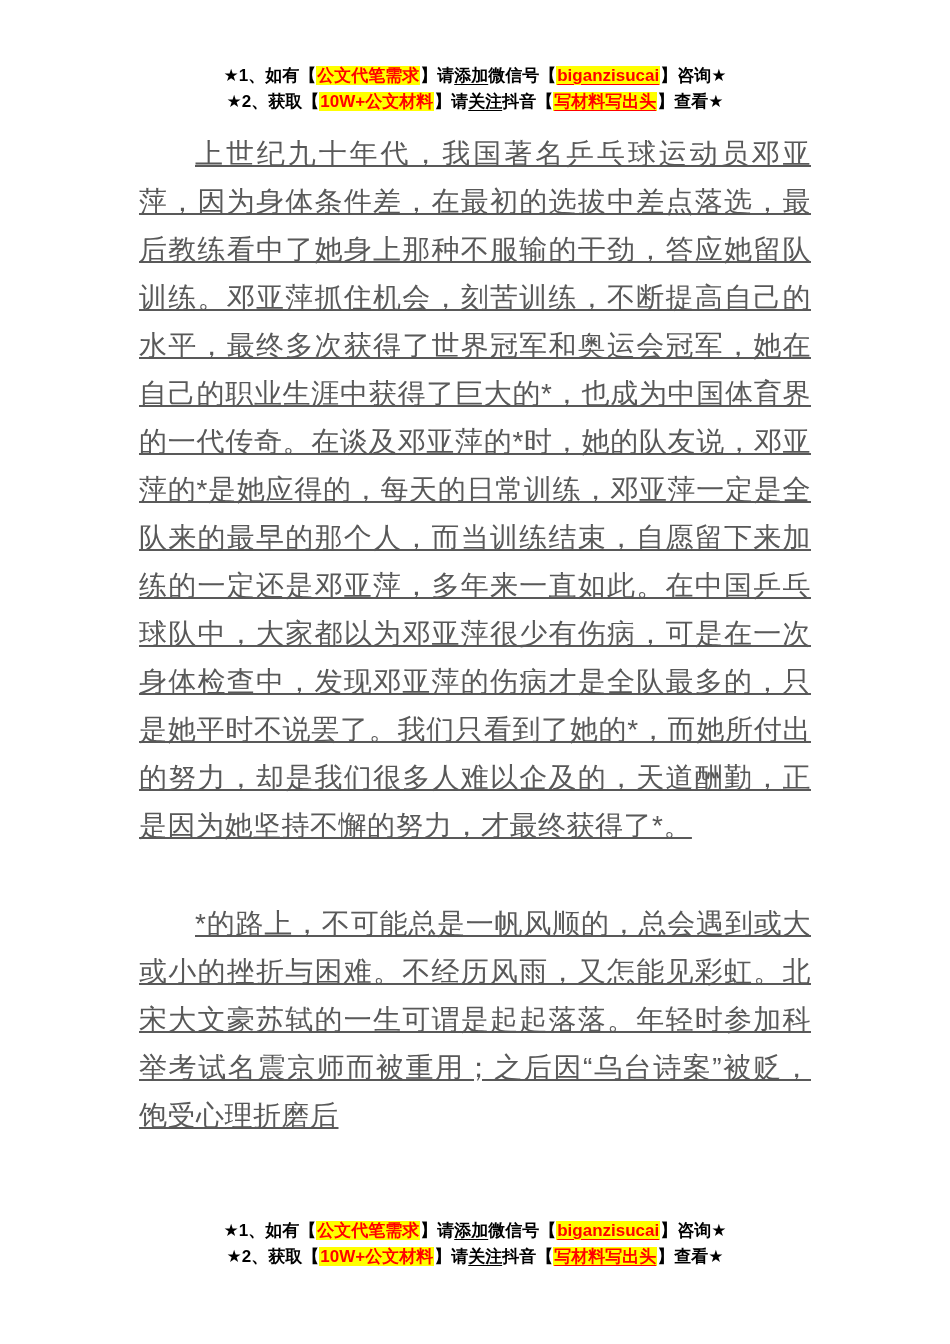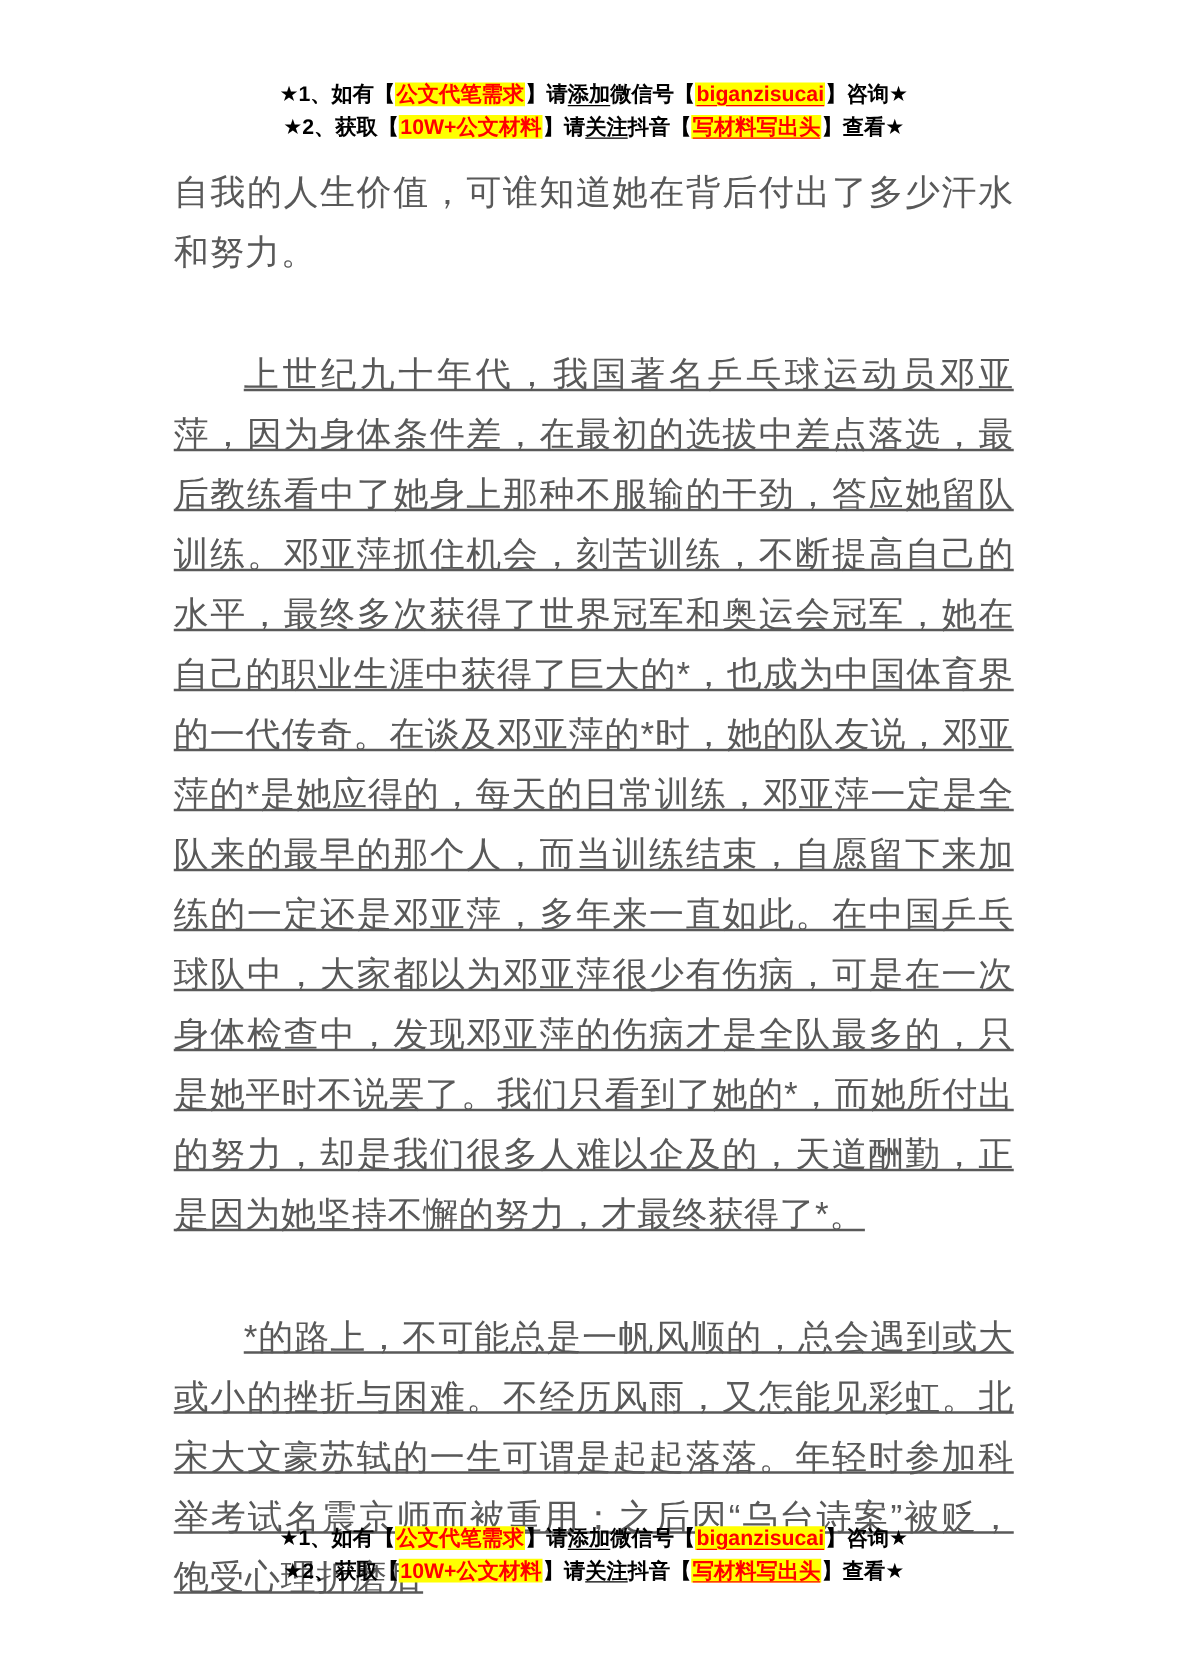--- a/index.html
+++ b/index.html
@@ -52,21 +52,20 @@
   <header class="banner banner-top">
     <div>
       <span>★1、如有【</span><span class="hl">公文代笔需求</span><span>】请</span><span class="ul">添加</span><span>微信号【</span><span class="hl ul">biganzisucai</span><span>】咨询★</span>
     </div>
     <div>
       <span>★2、获取【</span><span class="hl">10W+公文材料</span><span>】请</span><span class="ul">关注</span><span>抖音【</span><span class="hl ul">写材料写出头</span><span>】查看★</span>
     </div>
   </header>
 
   <main class="content">
-    <p class="para">自我的人生价值，可谁知道她在背后付出了多少汗水和努力。</p>
     <p class="para indent">上世纪九十年代，我国著名乒乓球运动员邓亚萍，因为身体条件差，在最初的选拔中差点落选，最后教练看中了她身上那种不服输的干劲，答应她留队训练。邓亚萍抓住机会，刻苦训练，不断提高自己的水平，最终多次获得了世界冠军和奥运会冠军，她在自己的职业生涯中获得了巨大的*，也成为中国体育界的一代传奇。在谈及邓亚萍的*时，她的队友说，邓亚萍的*是她应得的，每天的日常训练，邓亚萍一定是全队来的最早的那个人，而当训练结束，自愿留下来加练的一定还是邓亚萍，多年来一直如此。在中国乒乓球队中，大家都以为邓亚萍很少有伤病，可是在一次身体检查中，发现邓亚萍的伤病才是全队最多的，只是她平时不说罢了。我们只看到了她的*，而她所付出的努力，却是我们很多人难以企及的，天道酬勤，正是因为她坚持不懈的努力，才最终获得了*。</p>
     <p class="para indent">*的路上，不可能总是一帆风顺的，总会遇到或大或小的挫折与困难。不经历风雨，又怎能见彩虹。北宋大文豪苏轼的一生可谓是起起落落。年轻时参加科举考试名震京师而被重用；之后因“乌台诗案”被贬，饱受心理折磨后</p>
   </main>
 
   <footer class="banner banner-bottom">
     <div>
       <span>★1、如有【</span><span class="hl">公文代笔需求</span><span>】请</span><span class="ul">添加</span><span>微信号【</span><span class="hl ul">biganzisucai</span><span>】咨询★</span>
     </div>
     <div>
       <span>★2、获取【</span><span class="hl">10W+公文材料</span><span>】请</span><span class="ul">关注</span><span>抖音【</span><span class="hl ul">写材料写出头</span><span>】查看★</span>

